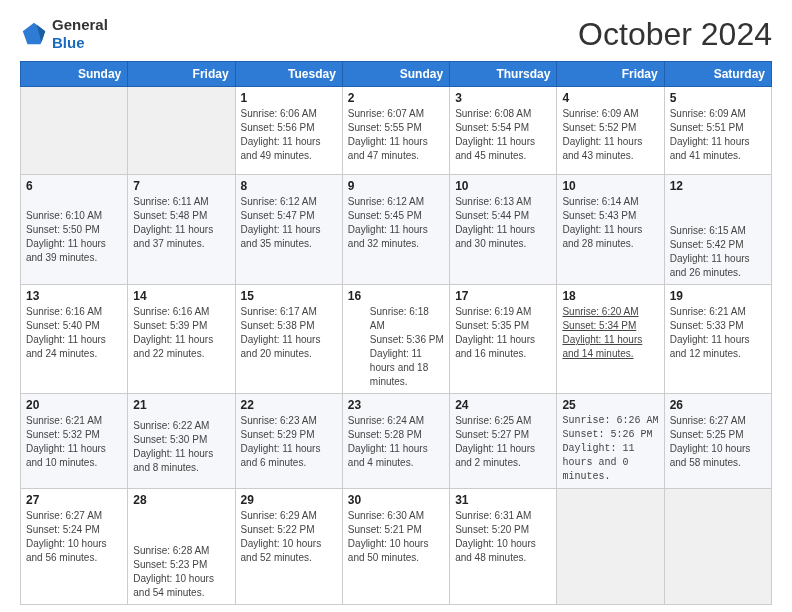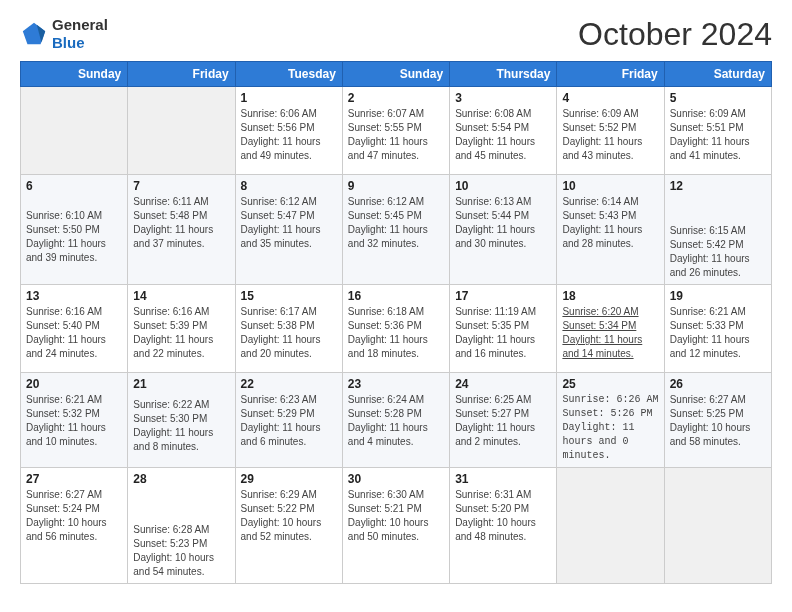--- a/index.html
+++ b/index.html
@@ -223,27 +223,27 @@
 Daylight: 11 hours and 22 minutes.</div>
           </td>
           <td>
             <span class="day-number">15</span>
             <div class="day-info" style="white-space: pre-line;">Sunrise: 6:17 AM
 Sunset: 5:38 PM
 Daylight: 11 hours and 20 minutes.</div>
           </td>
           <td>
             <span class="day-number">16</span>
-            <div class="day-info" style="white-space: pre-line;">Sunrise: 6:18 AM
+            <div class="day-info" style="white-space: pre-line; margin-left: 22px;">Sunrise: 6:18 AM
 Sunset: 5:36 PM
 Daylight: 11 hours and 18 minutes.</div>
           </td>
           <td>
             <span class="day-number">17</span>
-            <div class="day-info" style="white-space: pre-line;">Sunrise: 11:19 AM
+            <div class="day-info" style="white-space: pre-line;">Sunrise: 6:19 AM
 Sunset: 5:35 PM
 Daylight: 11 hours and 16 minutes.</div>
           </td>
           <td>
             <span class="day-number">18</span>
             <div class="day-info" style="white-space: pre-line; text-decoration: underline;">Sunrise: 6:20 AM
 Sunset: 5:34 PM
 Daylight: 11 hours and 14 minutes.</div>
           </td>
           <td>

